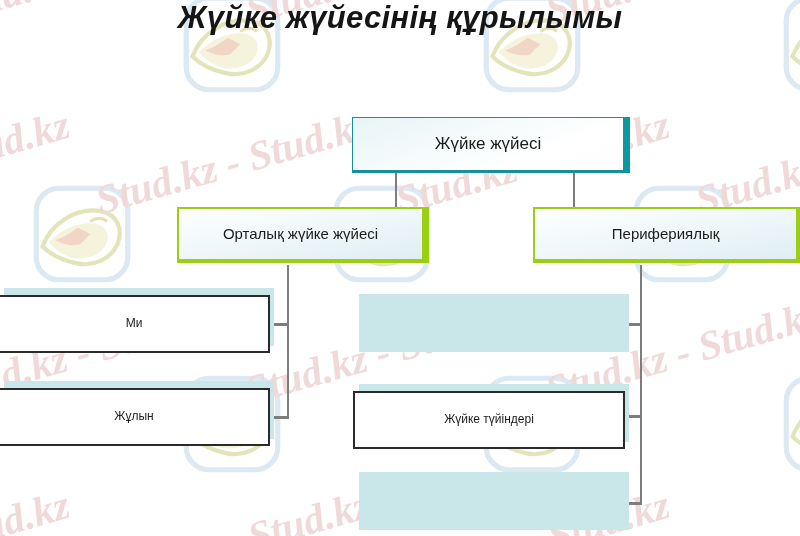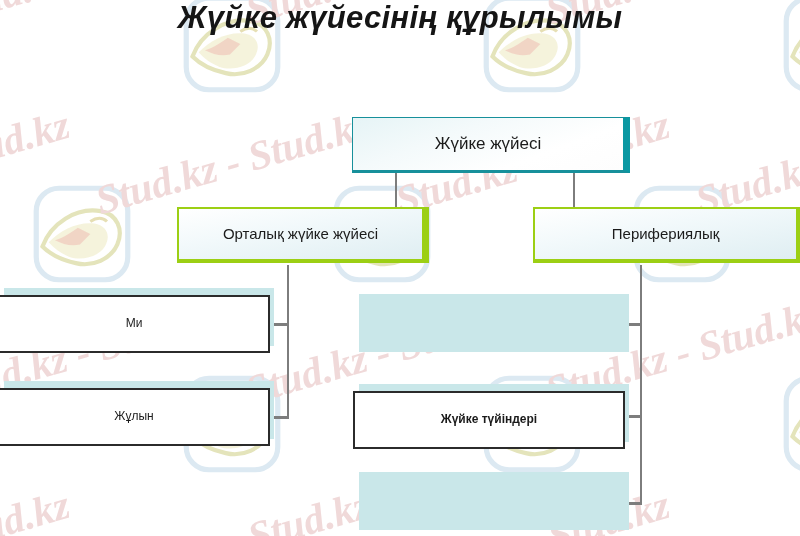--- a/index.html
+++ b/index.html
@@ -277,18 +277,18 @@
 
   <div class="node node-l3" style="left:-2px; top:295px; width:272px; height:58px;">
     <span class="node-label">Ми</span>
   </div>
 
   <div class="node node-l3" style="left:-2px; top:388px; width:272px; height:58px;">
     <span class="node-label">Жұлын</span>
   </div>
 
 
-  <div class="node node-l3" style="left:353px; top:391px; width:272px; height:58px;font-weight:bold;">
+  <div class="node node-l3" style="left:353px; top:391px; width:272px; height:58px;">
     <span class="node-label">Жүйке түйіндері</span>
   </div>
 
 
 </div>
 
 </body></html>

